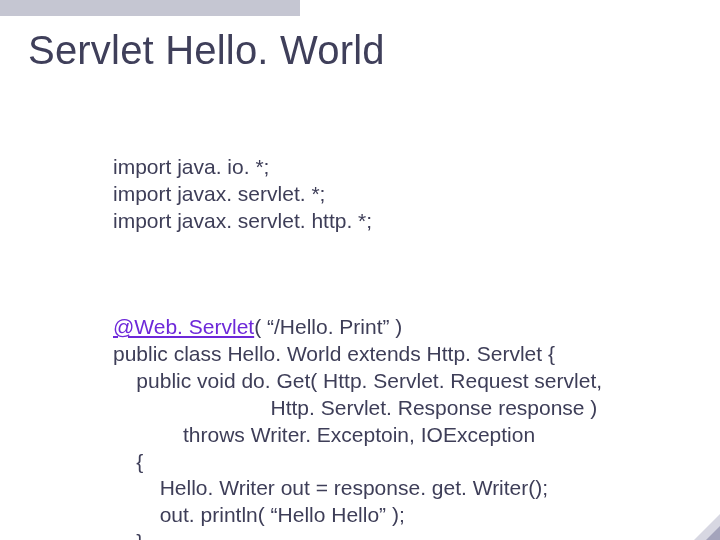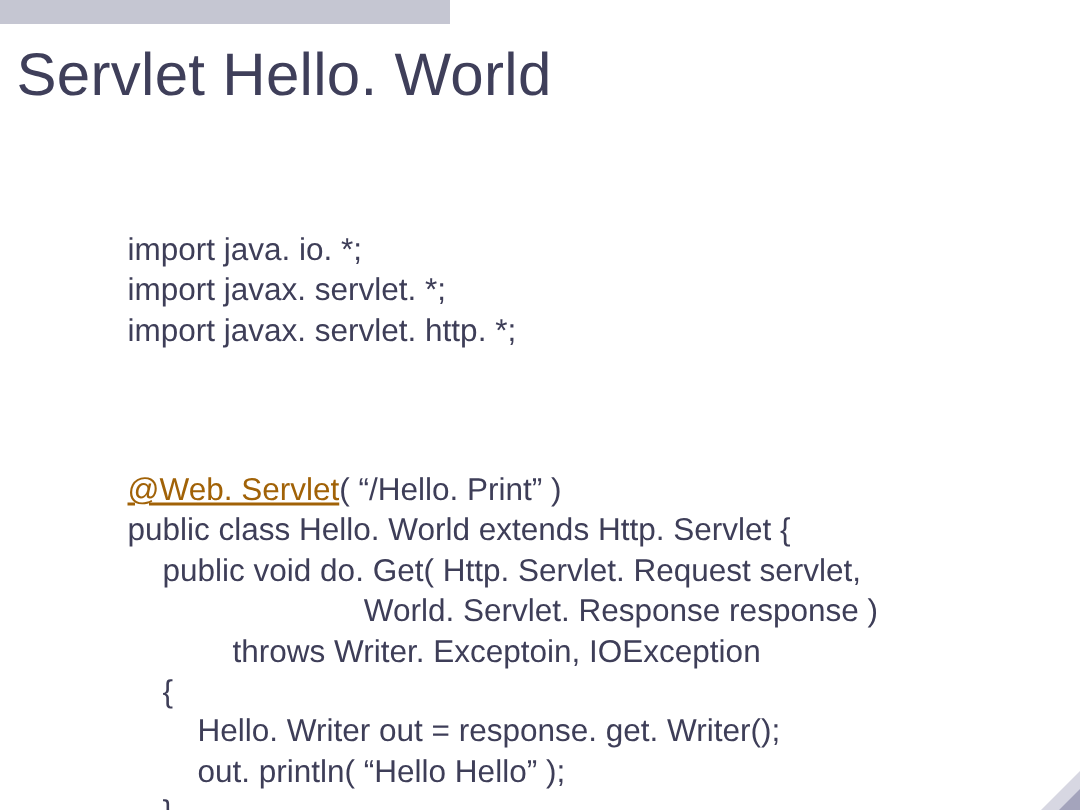--- a/index.html
+++ b/index.html
@@ -21,45 +21,46 @@
     position: absolute;
     top: 0;
     left: 0;
     width: 300px;
     height: 16px;
     background: #c5c6d2;
   }
   .title {
     position: absolute;
     top: 28px;
-    left: 11px;
+    left: 28px;
     font-size: 40px;
     font-weight: 400;
     color: #3f3f5a;
     letter-spacing: 0.2px;
   }
   .body {
     position: absolute;
     top: 100px;
     left: 85px;
     right: 30px;
     font-size: 21px;
     line-height: 1.28;
     color: #3e3e58;
     white-space: pre;
     font-family: "Tahoma", "Verdana", sans-serif;
   }
   .body .para {
     margin-bottom: 26px;
+    margin-left: 28px;
   }
   .body .para:last-child {
     margin-bottom: 0;
   }
   .annotation {
-    color: #a16207;
+    color: #6d28d9;
     text-decoration: underline;
   }
   .corner {
     position: absolute;
     right: 0;
     bottom: 0;
     width: 26px;
     height: 26px;
   }
   .corner::before {
@@ -91,21 +92,21 @@
 
   <div class="title">Servlet Hello. World</div>
 
   <div class="body">
     <div class="para"><span>import java. io. *;</span>
 <span>import javax. servlet. *;</span>
 <span>import javax. servlet. http. *;</span></div>
     <div class="para"><span class="annotation">@Web. Servlet</span><span>( “/Hello. Print” )</span>
 <span>public class Hello. World extends Http. Servlet {</span>
 <span>    public void do. Get( Http. Servlet. Request servlet,</span>
-<span>                           World. Servlet. Response response )</span>
+<span>                           Http. Servlet. Response response )</span>
 <span>            throws Writer. Exceptoin, IOException</span>
 <span>    {</span>
 <span>        Hello. Writer out = response. get. Writer();</span>
 <span>        out. println( “Hello Hello” );</span>
 <span>    }</span>
 </div>
   </div>
 
   <div class="corner"></div>
 </div>

